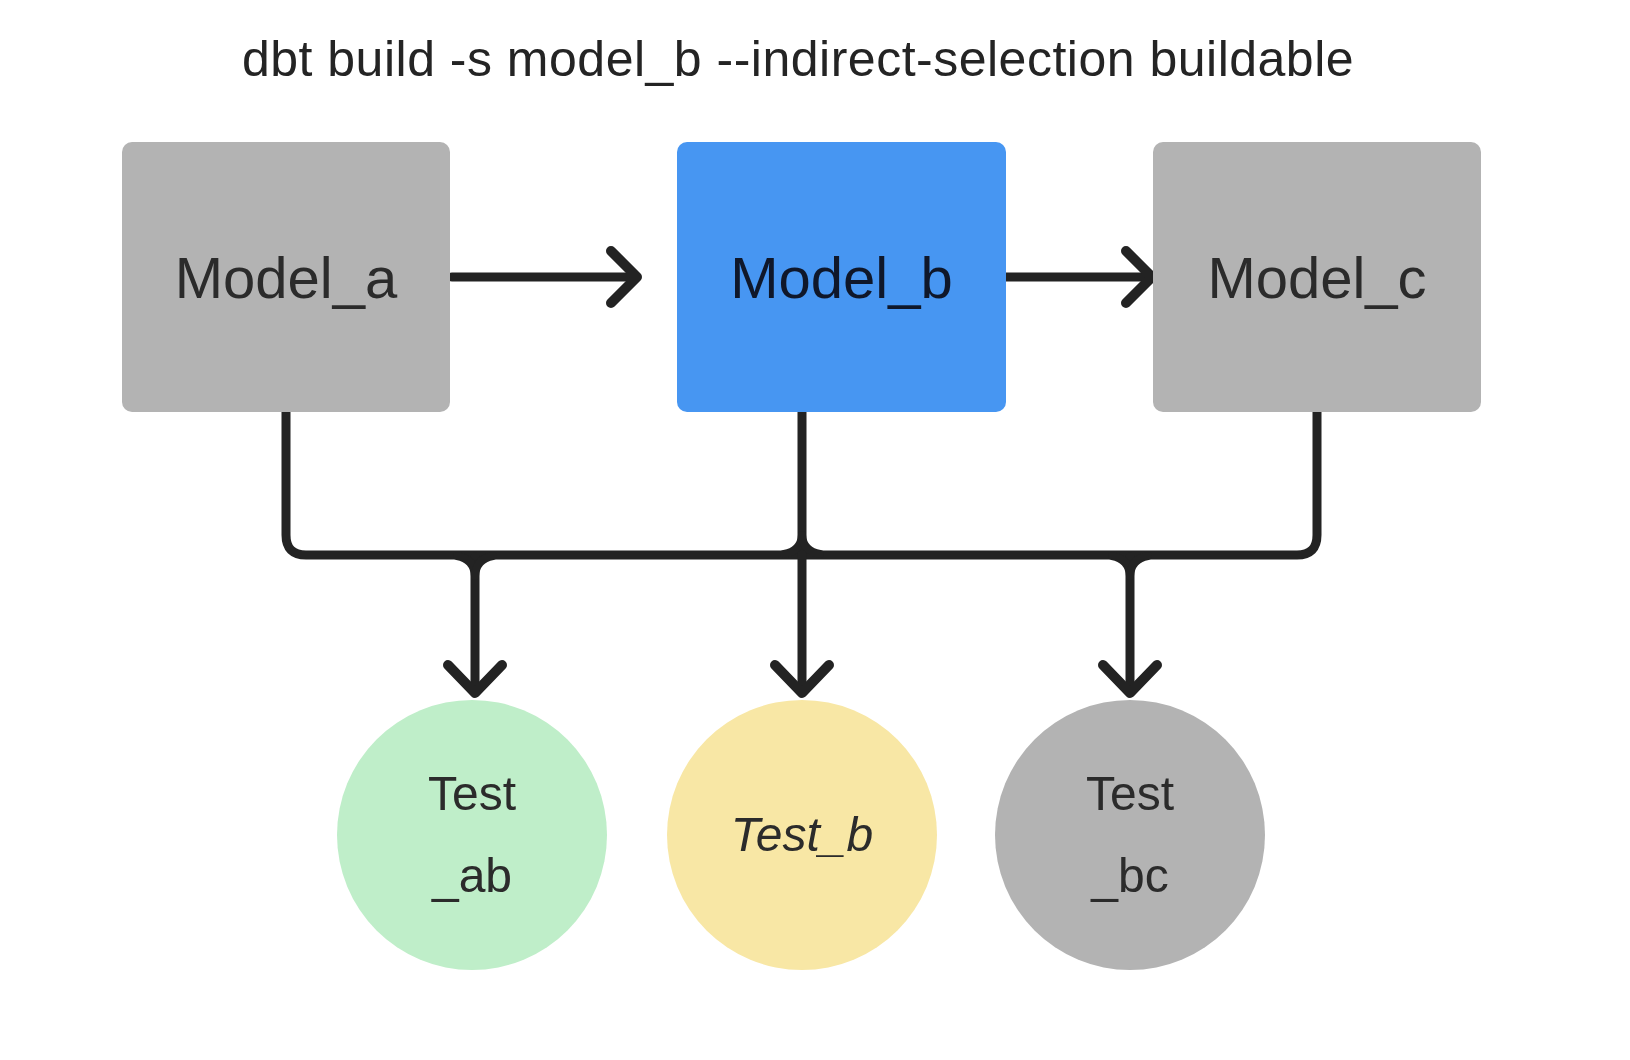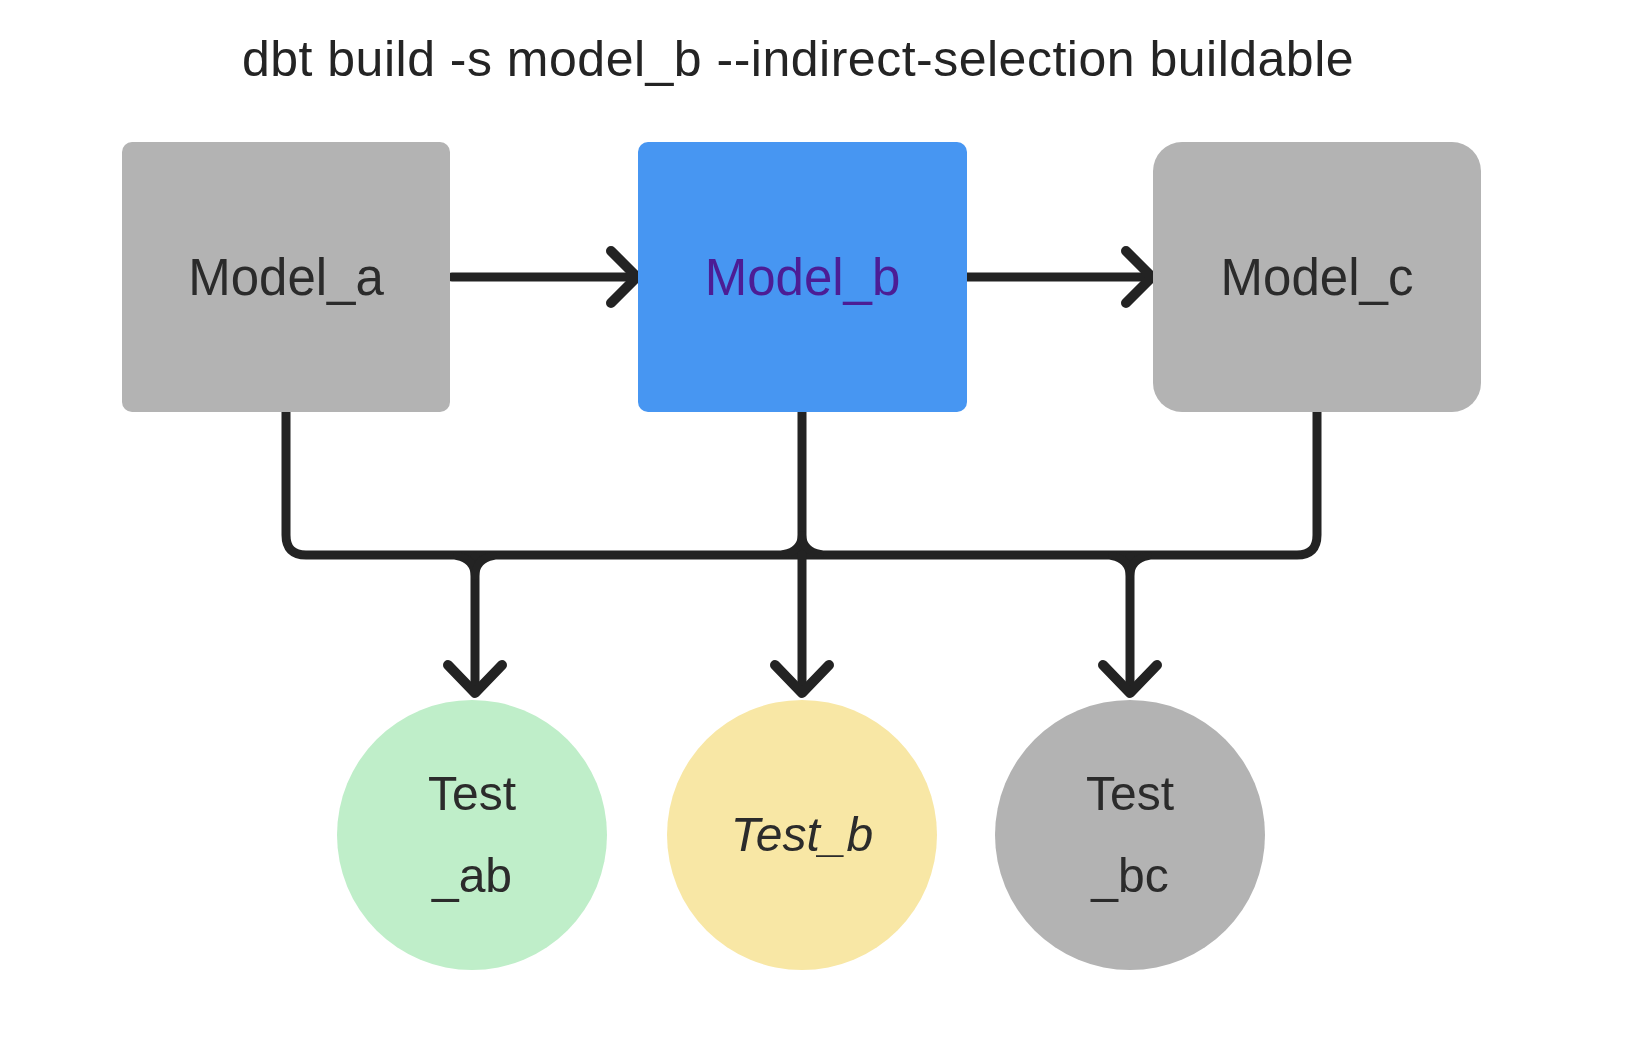--- a/index.html
+++ b/index.html
@@ -32,35 +32,35 @@
     display: flex;
     flex-direction: column;
     align-items: center;
     justify-content: center;
     text-align: center;
   }
   .rect-node {
     width: 328px;
     height: 270px;
     border-radius: 10px;
-    font-size: 51px;
+    font-size: 58px;
     font-weight: 500;
     text-align: center;
   }
   .circle-node {
     width: 270px;
     height: 270px;
     border-radius: 50%;
     font-size: 48px;
     font-weight: 500;
     line-height: 1.7;
   }
   .n-model-a { left: 122px; top: 142px; }
   .n-model-b { left: 638px; top: 142px; width: 329px; }
-  .n-model-c { left: 1153px; top: 142px; border-radius: 29px; }
+  .n-model-c { left: 1153px; top: 142px; }
   .n-test-ab { left: 337px; top: 700px; }
   .n-test-b  { left: 667px; top: 700px; font-style: italic; }
   .n-test-bc { left: 995px; top: 700px; }
 </style>
 </head>
 <body>
 
 <div class="canvas">
 
   <div class="title">dbt build -s model_b --indirect-selection buildable</div>
@@ -90,21 +90,21 @@
       <path d="M 448 665 L 475 693 L 502 665" stroke-width="10"></path>
       <path d="M 775 665 L 802 693 L 829 665" stroke-width="10"></path>
       <path d="M 1103 665 L 1130 693 L 1157 665" stroke-width="10"></path>
     </g>
   </svg>
 
   <div class="node rect-node n-model-a" style="background-color: rgb(179, 179, 179); color: rgb(43, 43, 43);">
     <span>Model_a</span>
   </div>
 
-  <div class="node rect-node n-model-b" style="background-color: rgb(71, 150, 242); color: #4c1d95;">
+  <div class="node rect-node n-model-b" style="background-color: rgb(71, 150, 242); color: #0f172a; margin-left: 39px;">
     <span>Model_b</span>
   </div>
 
   <div class="node rect-node n-model-c" style="background-color: rgb(179, 179, 179); color: rgb(43, 43, 43);">
     <span>Model_c</span>
   </div>
 
   <div class="node circle-node n-test-ab" style="background-color: rgb(191, 238, 201); color: rgb(43, 43, 43);">
     <span>Test</span>
     <span>_ab</span>

